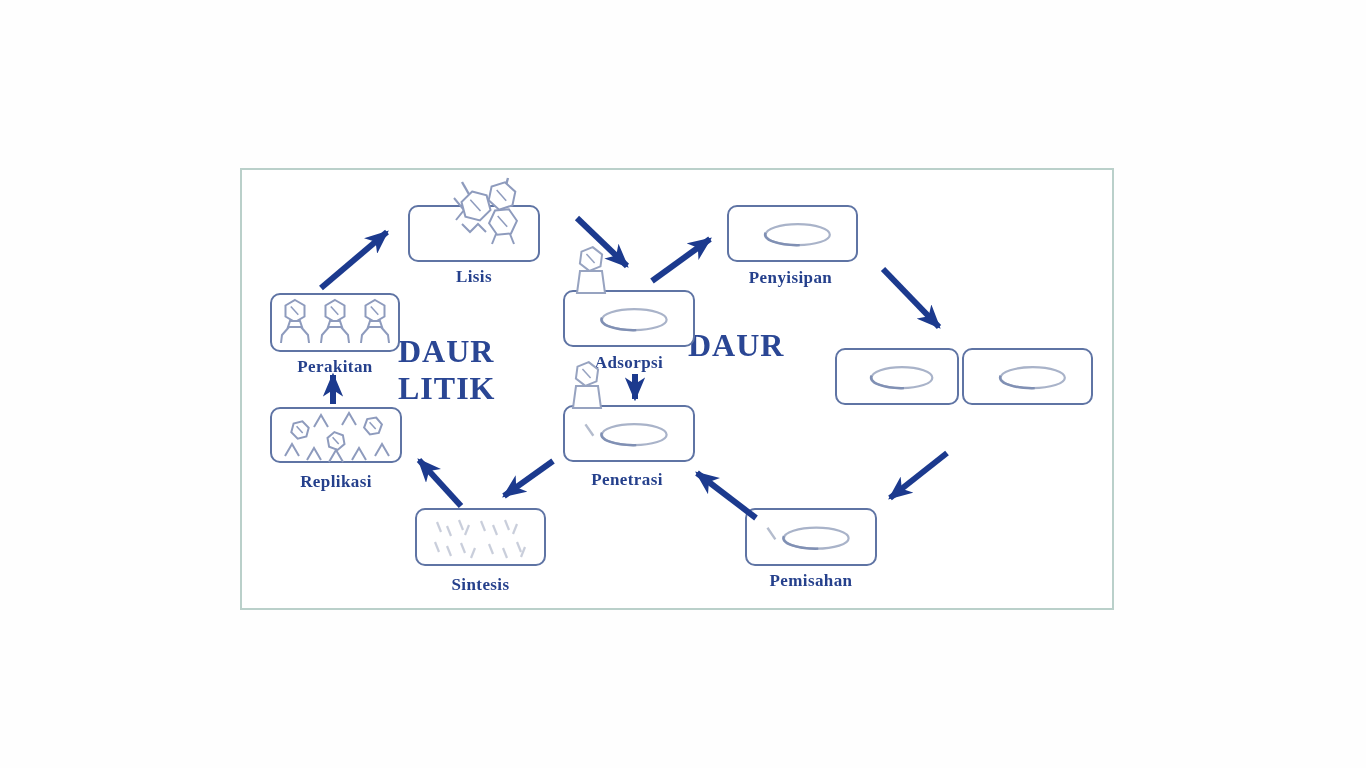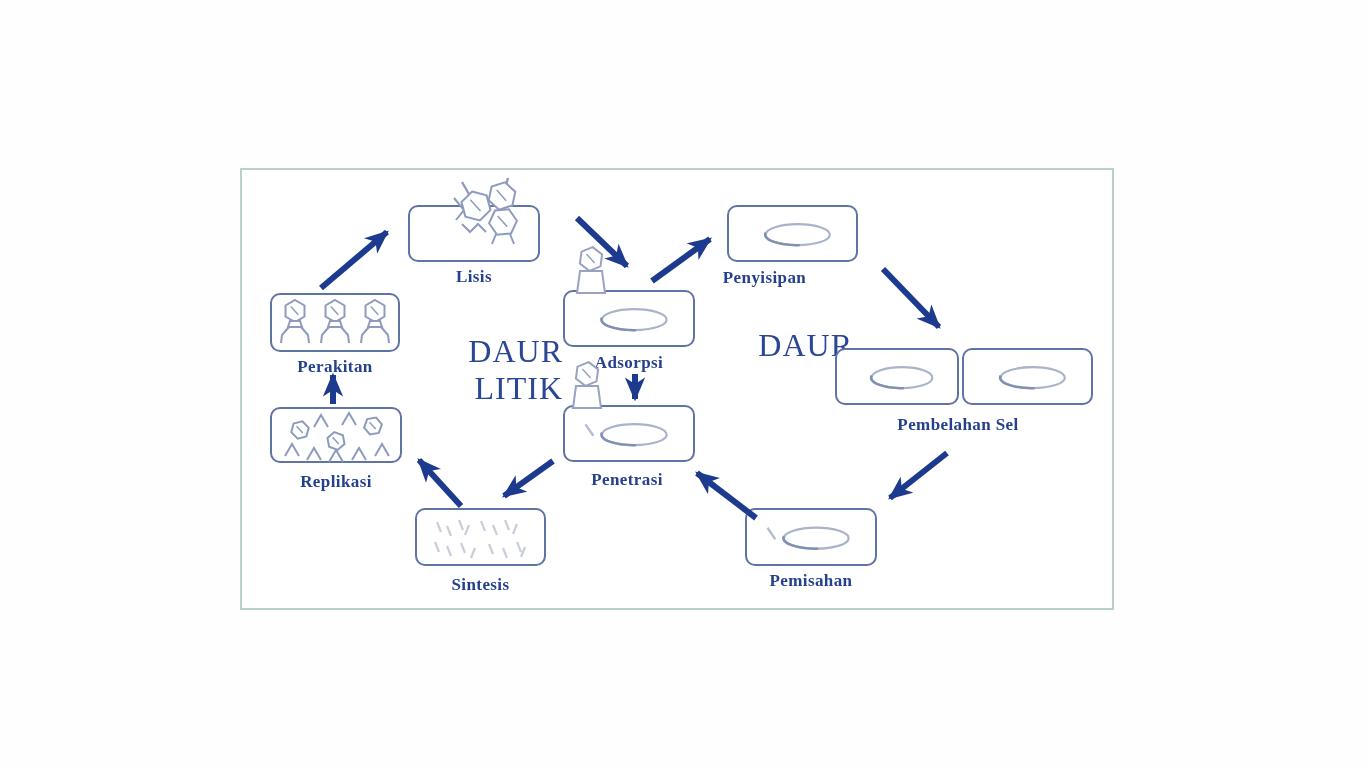--- a/index.html
+++ b/index.html
@@ -16,21 +16,21 @@
   .nbox{
     position:absolute;border:2.5px solid #5f74a4;border-radius:10px;
     background:#ffffff;box-sizing:border-box;
   }
   svg.icon{position:absolute;overflow:visible;}
   .label{
     position:absolute;text-align:center;font-weight:bold;font-size:17px;
     color:#25408c;letter-spacing:.4px;white-space:nowrap;
   }
   .cycle-title{
-    position:absolute;text-align:right;font-size:32px;font-weight:400;
+    position:absolute;text-align:left;font-size:32px;font-weight:700;
     color:#2a4694;letter-spacing:1px;line-height:37px;
   }
   #arrow-layer{position:absolute;left:0;top:0;pointer-events:none;}
 </style>
 </head>
 <body>
 
 <div id="stage">
 
   <div id="diagram-frame"></div>
@@ -151,34 +151,33 @@
           <line x1="15.44" y1="7.96" x2="23.6" y2="17.08" stroke="#97a3c0" stroke-width="1.5"></line>
         </svg>
         <div class="label" style="left:557px;top:470px;width:140px">Penetrasi</div>
       </div>
       <div class="node">
         <div class="nbox" style="left:727px;top:205px;width:131px;height:57px"></div>
         <svg class="icon" style="left:727px;top:205px" width="131" height="57" viewBox="0 0 131 57">
           <ellipse cx="70.74000000000001" cy="29.64" rx="32.095" ry="10.5" fill="none" stroke="#a9b3c9" stroke-width="2.2"></ellipse>
           <path d="M 38.64500000000001,27.64 A 32.095 10.5 0 0 0 72.74000000000001,40.14" fill="none" stroke="#8090b4" stroke-width="2.4"></path>
         </svg>
-        <div class="label" style="left:699px;top:268px;width:131px">Penyisipan</div>
+        <div class="label" style="left:725px;top:268px;width:131px">Penyisipan</div>
       </div>
       <div class="node">
         <div class="nbox" style="left:835px;top:348px;width:124px;height:57px"></div>
         <div class="nbox" style="left:962px;top:348px;width:131px;height:57px"></div>
         <svg class="icon" style="left:835px;top:348px" width="124" height="57" viewBox="0 0 124 57">
           <ellipse cx="66.96000000000001" cy="29.64" rx="30.38" ry="10.5" fill="none" stroke="#a9b3c9" stroke-width="2.2"></ellipse>
           <path d="M 36.58000000000001,27.64 A 30.38 10.5 0 0 0 68.96000000000001,40.14" fill="none" stroke="#8090b4" stroke-width="2.4"></path>
         </svg>
         <svg class="icon" style="left:962px;top:348px" width="131" height="57" viewBox="0 0 131 57">
           <ellipse cx="70.74000000000001" cy="29.64" rx="32.095" ry="10.5" fill="none" stroke="#a9b3c9" stroke-width="2.2"></ellipse>
           <path d="M 38.64500000000001,27.64 A 32.095 10.5 0 0 0 72.74000000000001,40.14" fill="none" stroke="#8090b4" stroke-width="2.4"></path>
         </svg>
-        <div class="label" style="left:843px;top:415px;width:230px">Pembelahan Sel</div>
       </div>
       <div class="node">
         <div class="nbox" style="left:745px;top:508px;width:132px;height:58px"></div>
         <svg class="icon" style="left:745px;top:508px" width="132" height="58" viewBox="0 0 132 58">
           <line x1="22.44" y1="19.720000000000002" x2="30.360000000000003" y2="31.32" stroke="#b4bccd" stroke-width="2.4"></line>
           <ellipse cx="71.28" cy="30.16" rx="32.339999999999996" ry="10.5" fill="none" stroke="#a9b3c9" stroke-width="2.2"></ellipse>
           <path d="M 38.940000000000005,28.16 A 32.339999999999996 10.5 0 0 0 73.28,40.66" fill="none" stroke="#8090b4" stroke-width="2.4"></path>
         </svg>
         <div class="label" style="left:740px;top:571px;width:142px">Pemisahan</div>
       </div>

